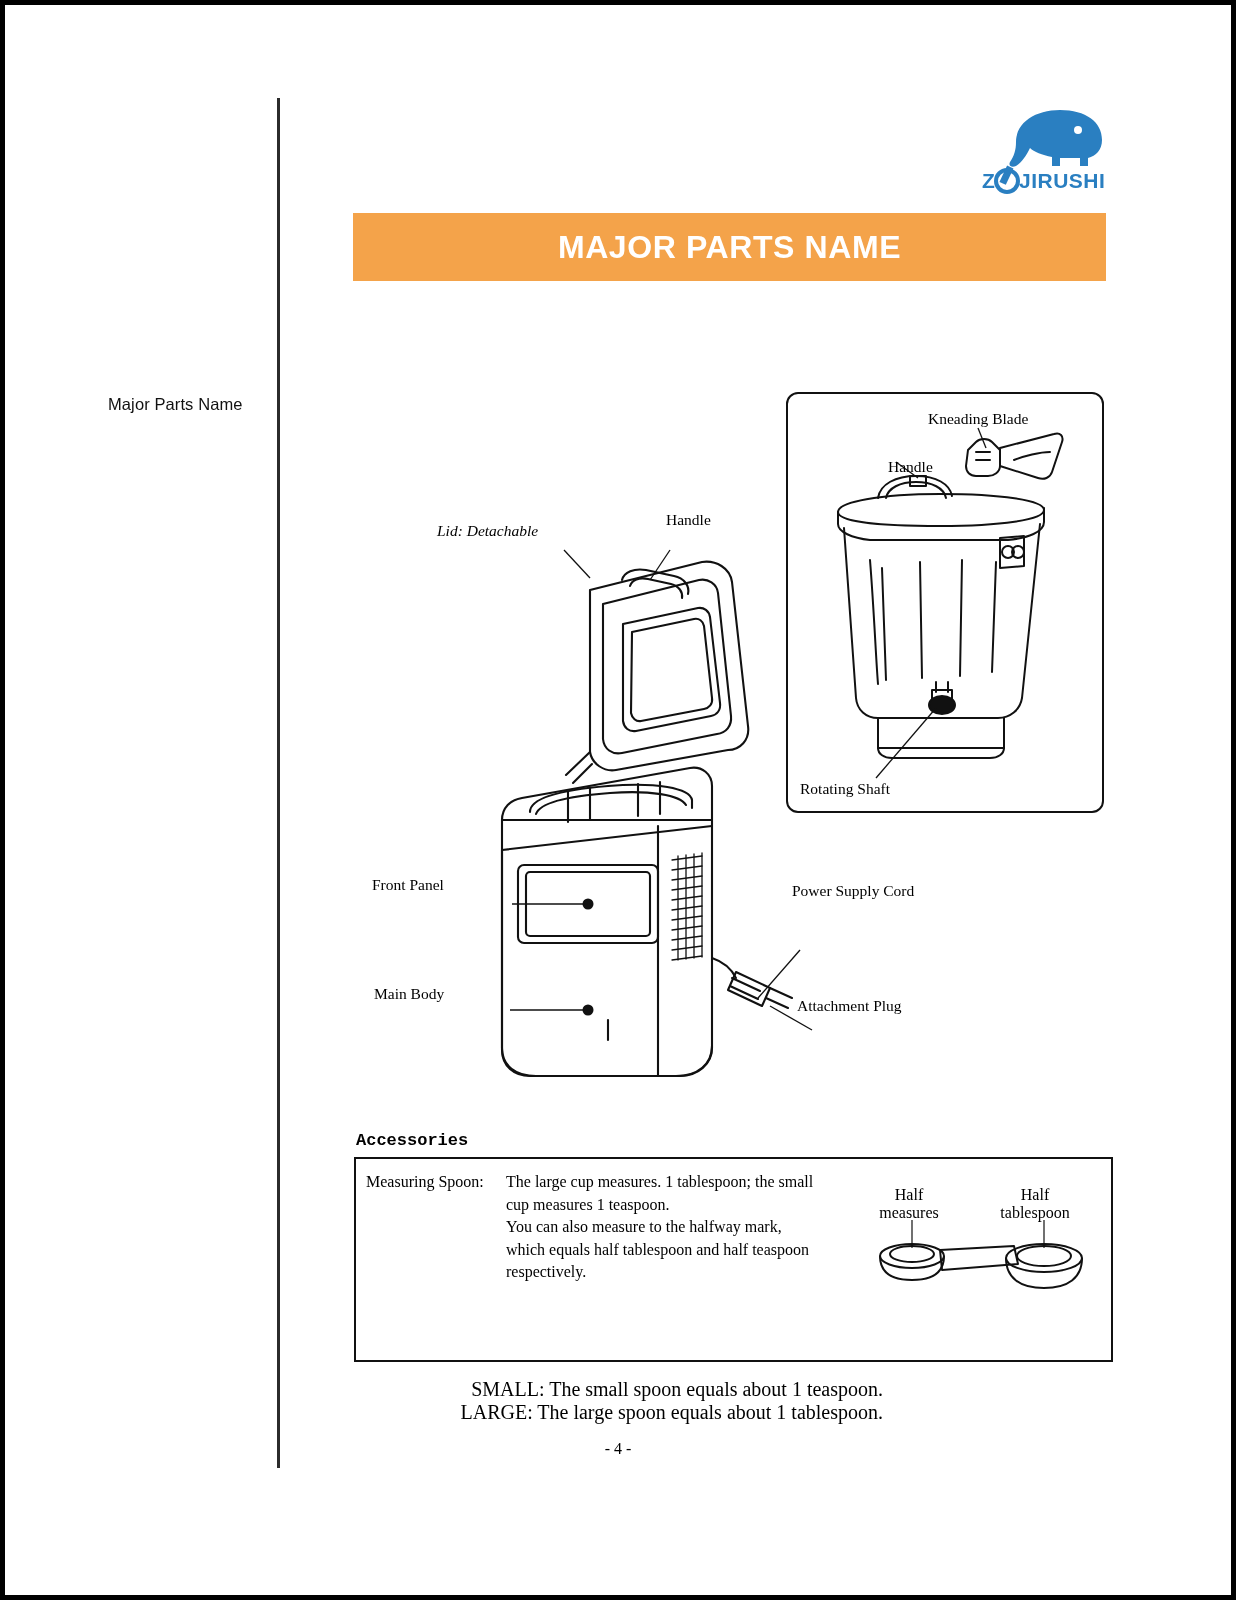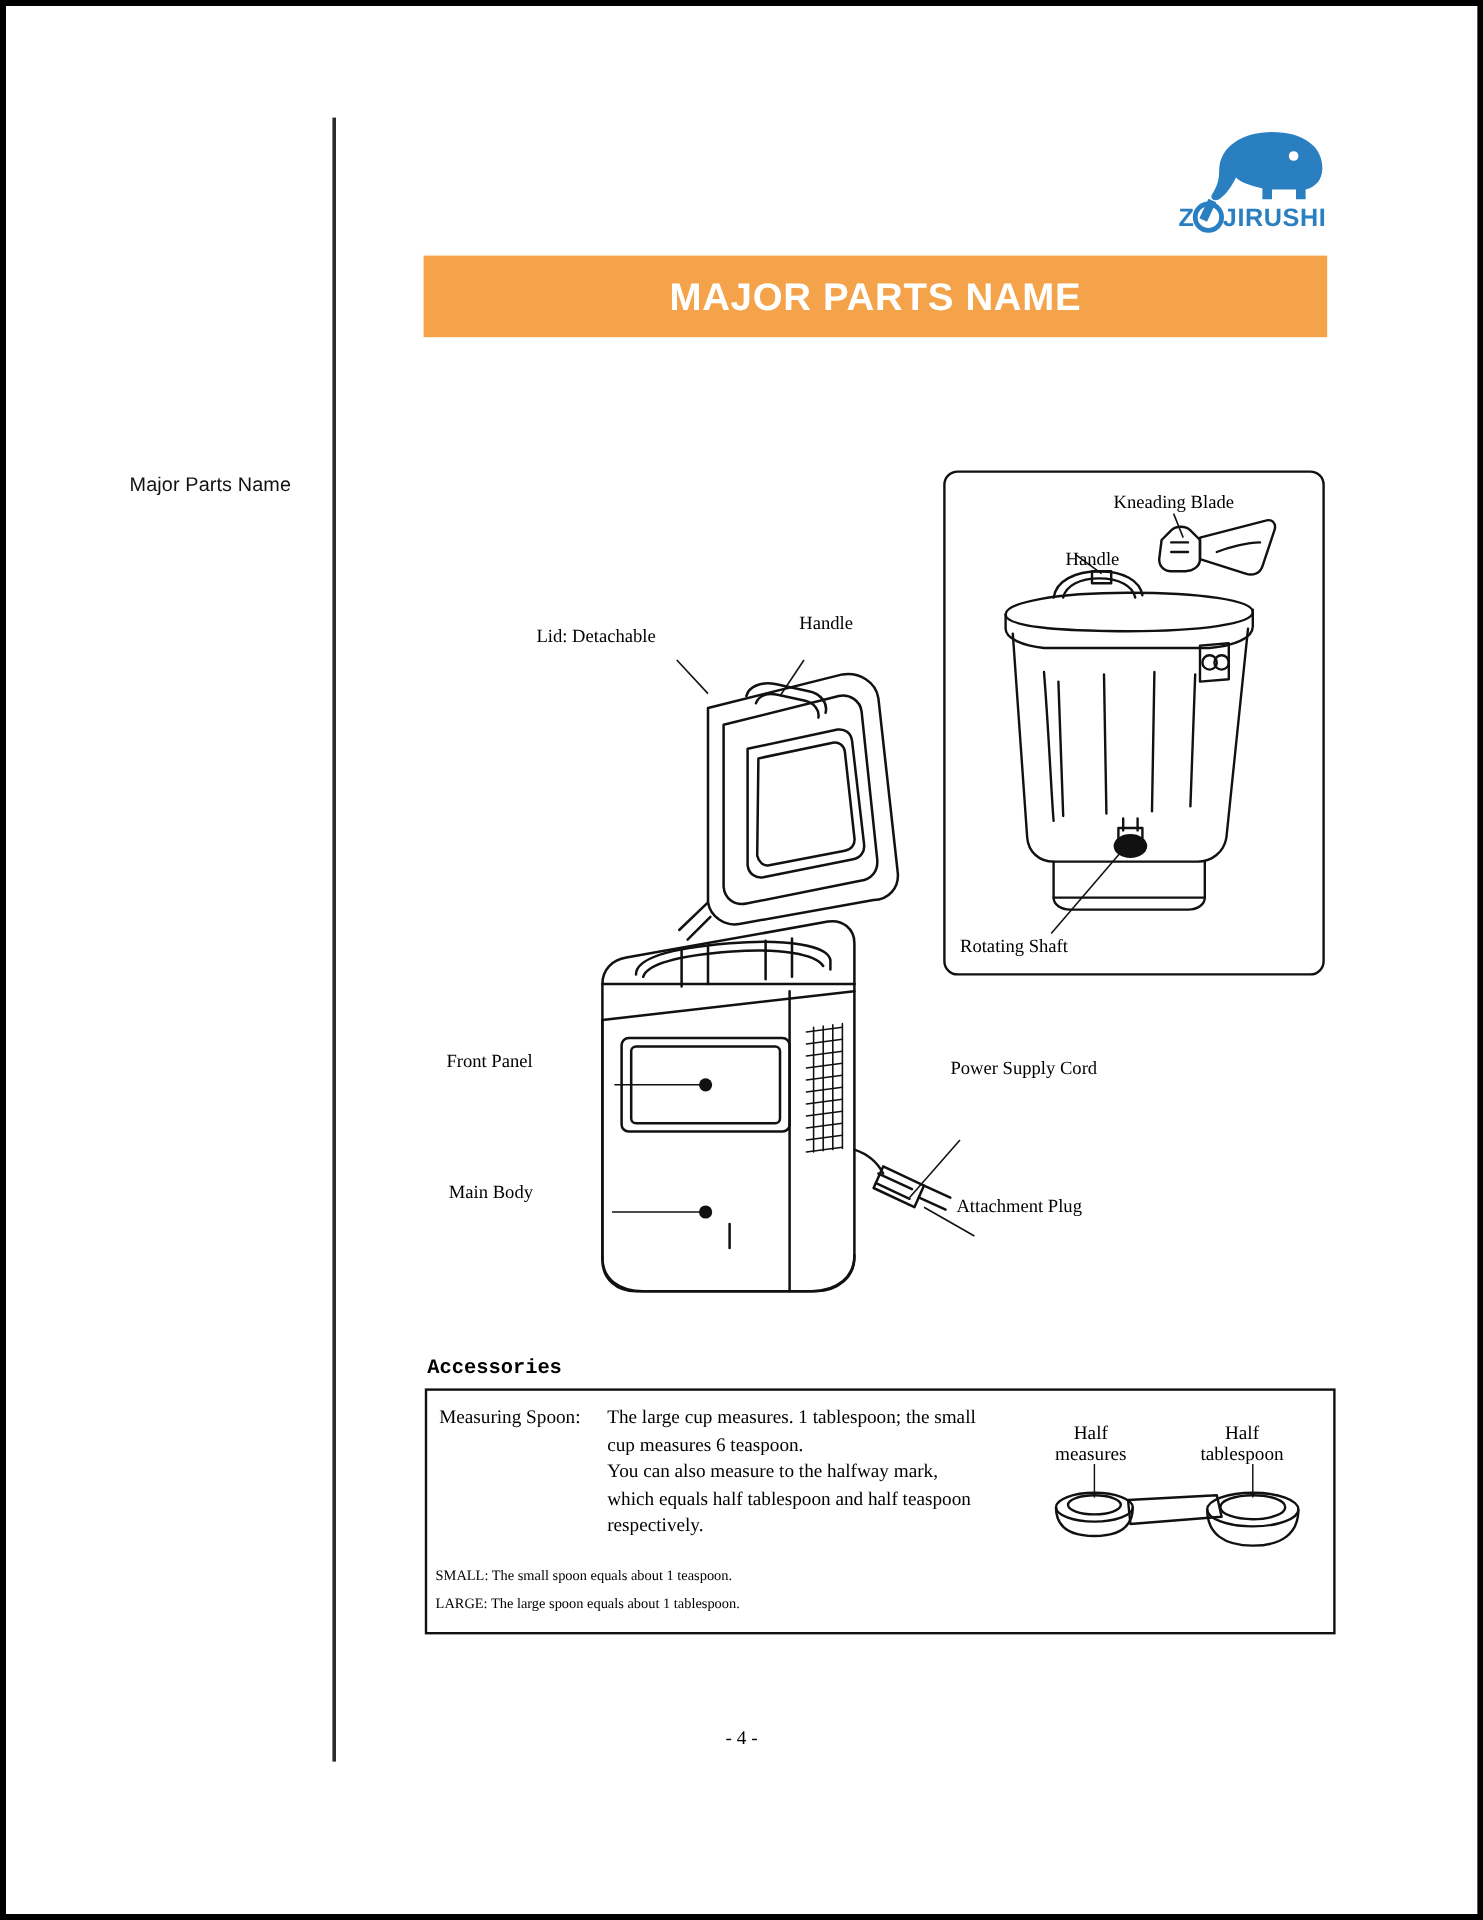--- a/index.html
+++ b/index.html
@@ -128,24 +128,25 @@
     left: 366px;
     top: 1171px;
     width: 500px;
     font-size: 16px;
     line-height: 22.5px;
   }
   .acc-row .term { display: inline-block; }
   .acc-bottom {
     position: absolute;
     left: 363px;
-    top: 1302px;
-    font-size: 12px;
+    top: 1378px;
+    font-size: 20px;
     line-height: 23px;
     width: 520px;
+    text-align: right;
   }
 
   
   .footer {
     position: absolute;
     left: 0;
     top: 1440px;
     width: 1236px;
     text-align: center;
     font-size: 16px;
@@ -239,21 +240,21 @@
   <g stroke="#111" stroke-width="1.3" fill="none">
     <path d="M148 384 L72 384"></path>
     <path d="M148 490 L70 490"></path>
     <path d="M210 60 L230 30"></path>
     <path d="M150 58 L124 30"></path>
     <path d="M318 478 L360 430"></path>
     <path d="M330 486 L372 510"></path>
   </g>
 </svg>
 
-<div class="lbl" style="left:447px; top:522px;">Lid: Detachable</div>
+<div class="lbl" style="left:437px; top:522px;font-style:italic;">Lid: Detachable</div>
 <div class="lbl" style="left:666px; top:511px;">Handle</div>
 <div class="lbl" style="left:372px; top:876px;">Front Panel</div>
 <div class="lbl" style="left:374px; top:985px;">Main Body</div>
 <div class="lbl" style="left:792px; top:882px;">Power Supply Cord</div>
 <div class="lbl" style="left:797px; top:997px;">Attachment Plug</div>
 
 <div class="inset-box"></div>
 
 <svg style="position:absolute; left:800px; top:400px;" width="300" height="400" viewBox="0 0 300 400">
   <g fill="none" stroke="#111" stroke-width="2" stroke-linejoin="round" stroke-linecap="round">
@@ -298,21 +299,21 @@
 <div class="lbl" style="left:800px; top:780px;">Rotating Shaft</div>
 
 <div class="acc-title">Accessories</div>
 <div class="acc-box"></div>
 
 <div class="acc-row">
   <div style="position:relative;">
     <span class="term" style="position:absolute; left:0; top:0;">Measuring Spoon:</span>
     <div style="margin-left:140px;">
       <div>The large cup measures. 1 tablespoon; the small</div>
-      <div>cup measures 6 teaspoon.</div>
+      <div>cup measures 1 teaspoon.</div>
       <div>You can also measure to the halfway mark,</div>
       <div>which equals half tablespoon and half teaspoon</div>
       <div>respectively.</div>
     </div>
   </div>
 </div>
 
 <div class="acc-bottom">
   <div>SMALL:  The small spoon equals about 1 teaspoon.</div>
   <div>LARGE:  The large spoon equals about 1 tablespoon.</div>

